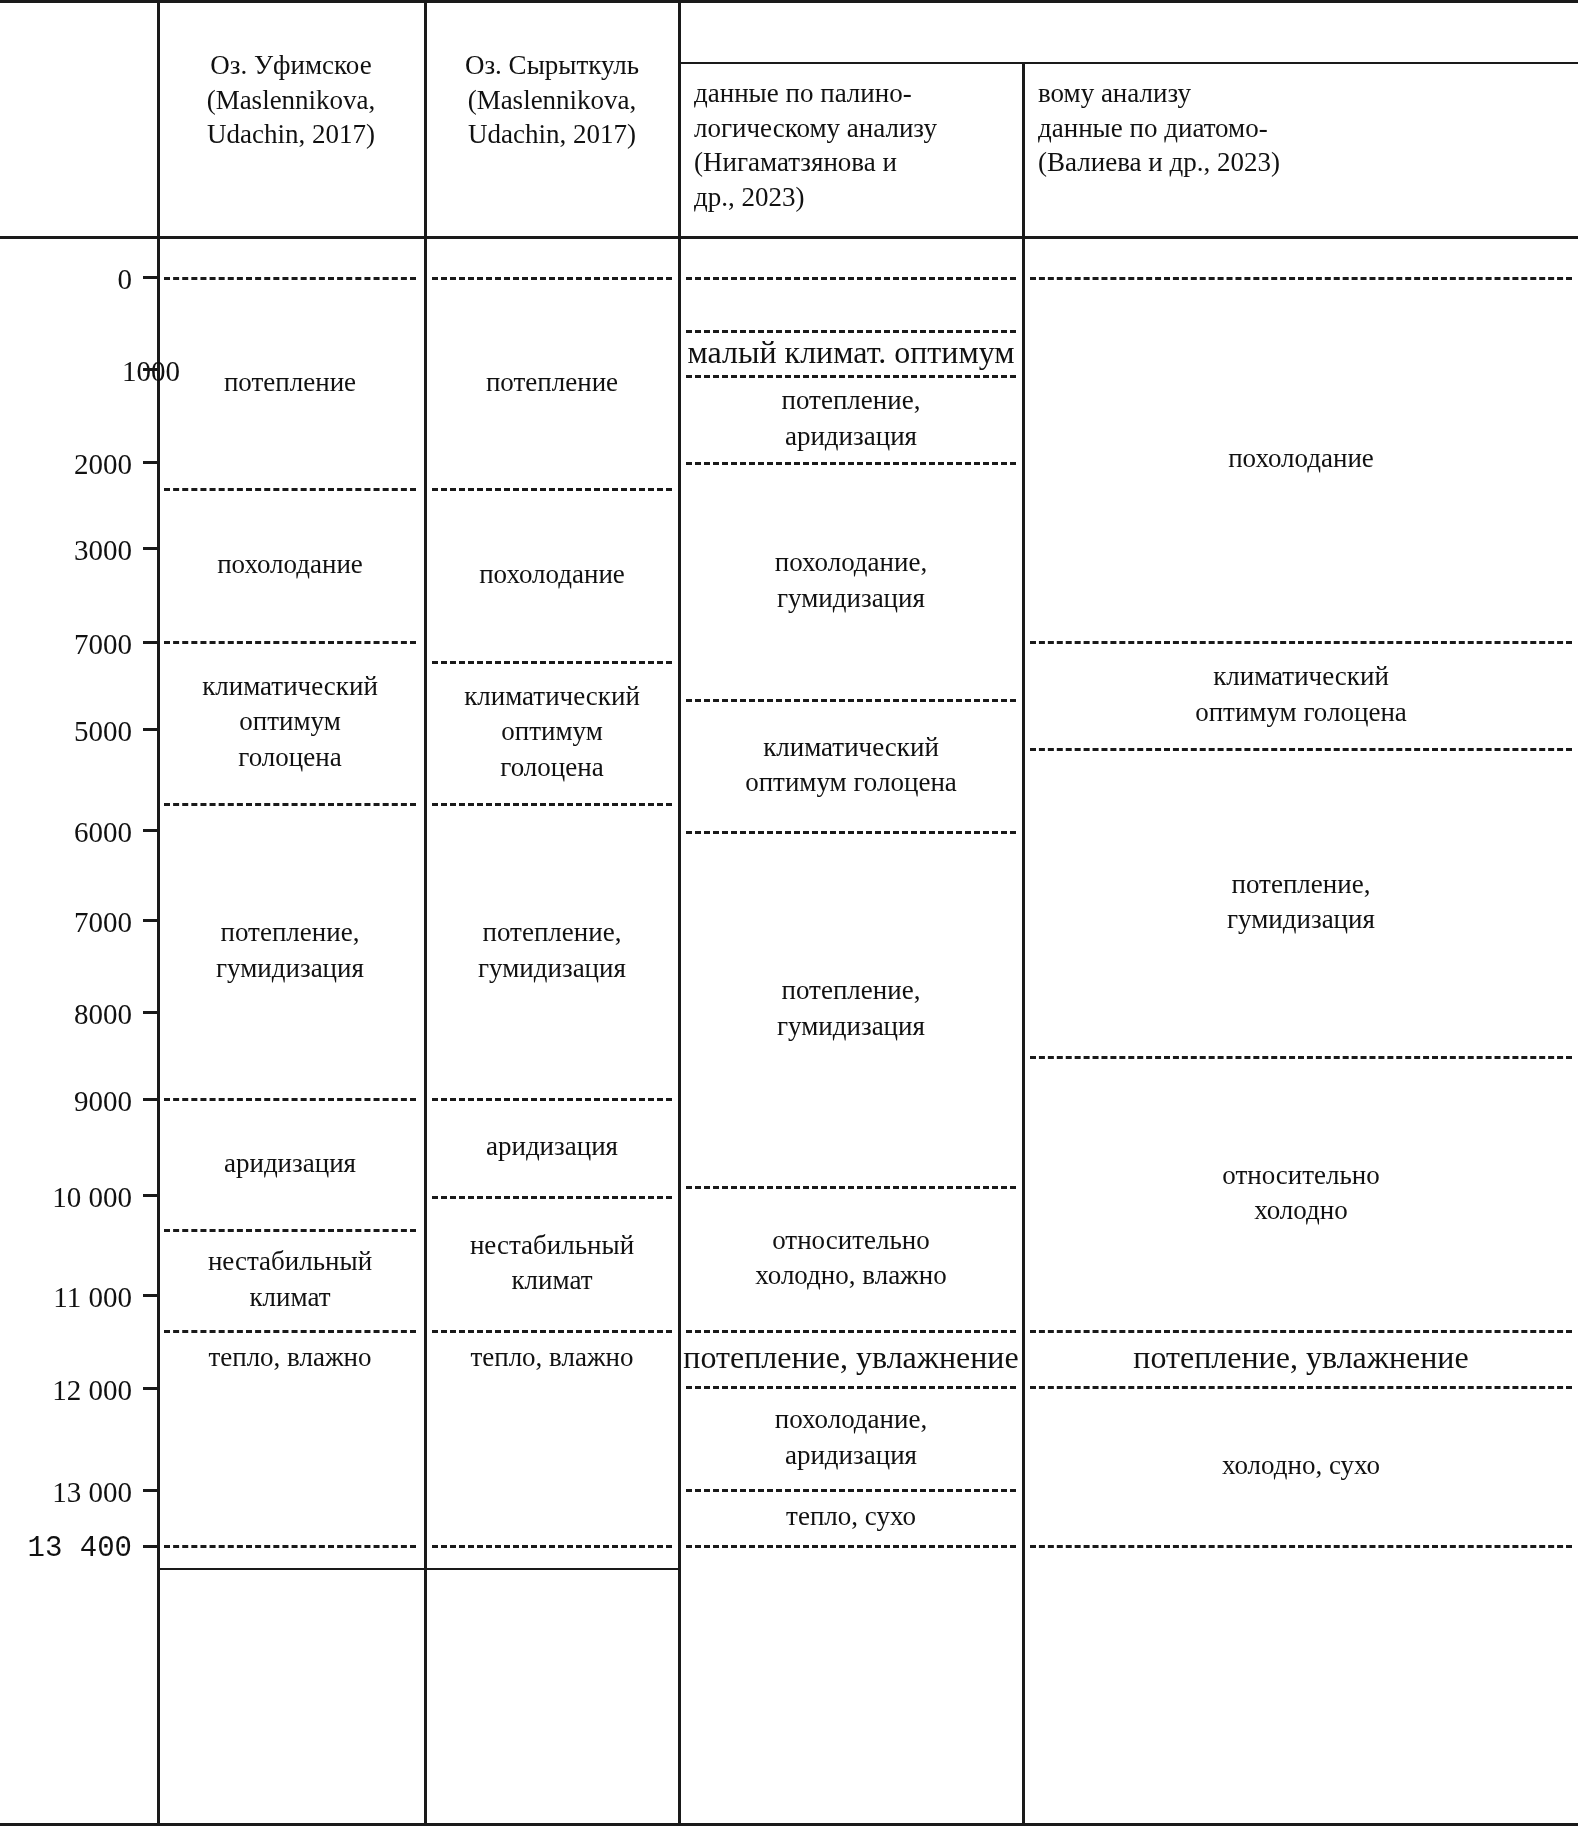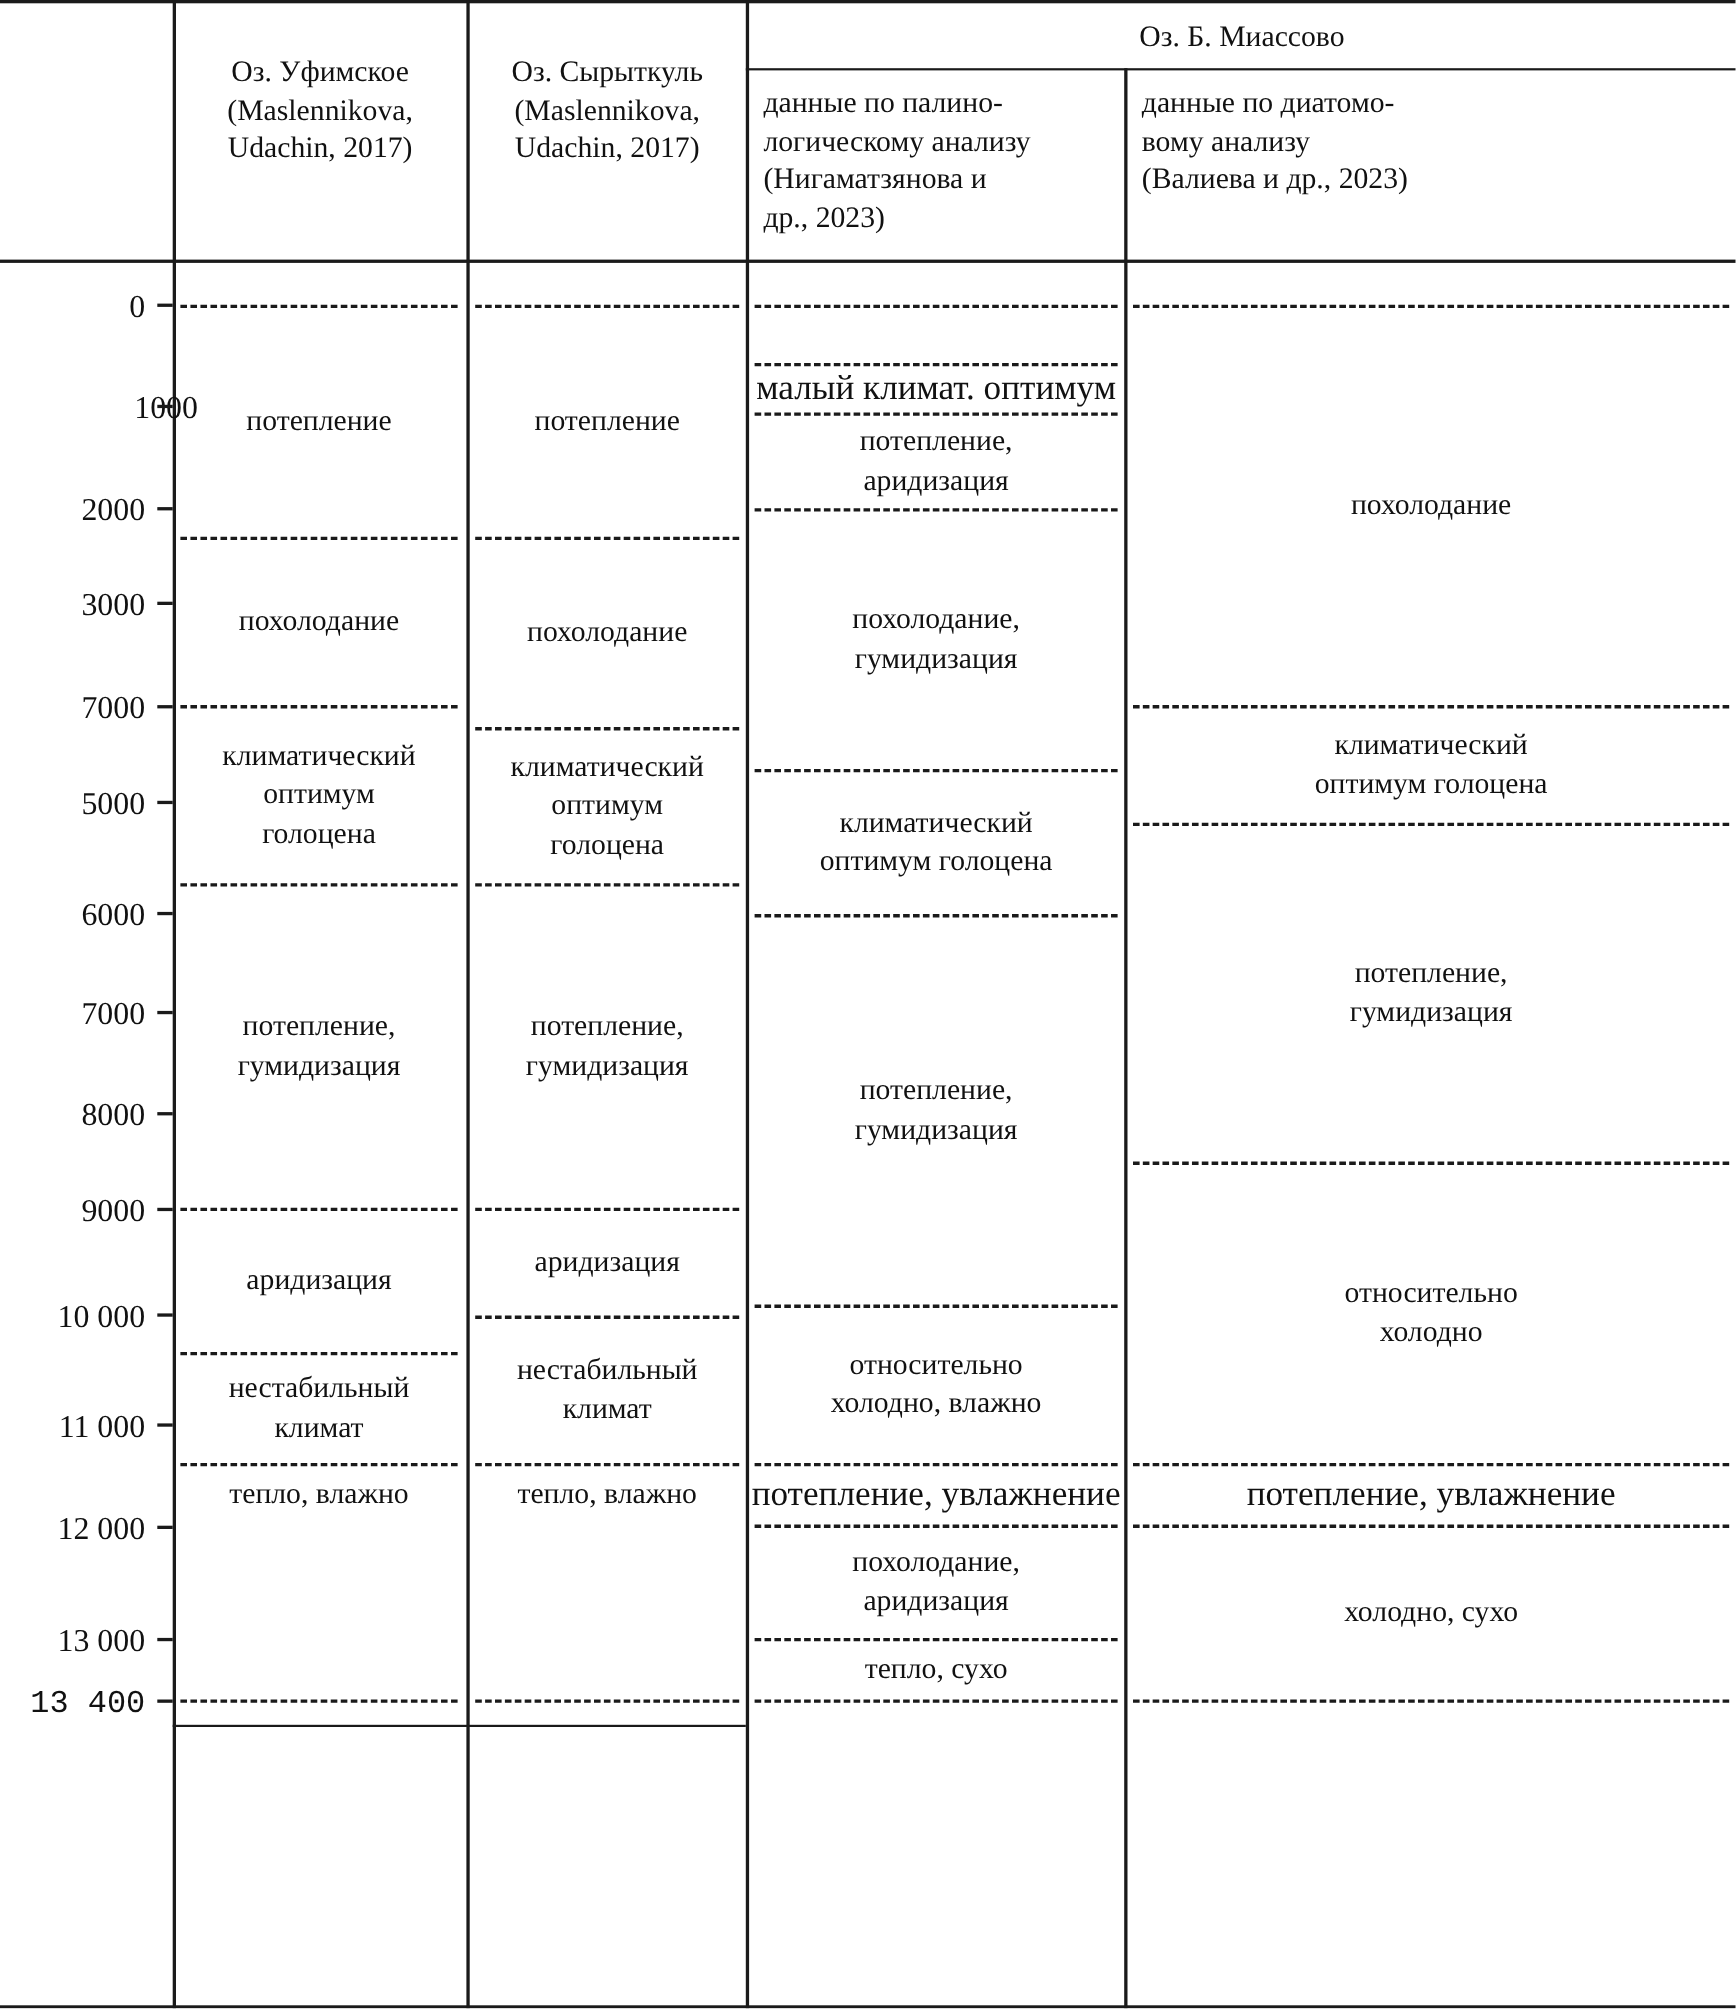--- a/index.html
+++ b/index.html
@@ -103,34 +103,31 @@
     <div>(Maslennikova,</div>
     <div>Udachin, 2017)</div>
   </div>
 
   <div class="hdr-cell" style="left:430px; top:48px; width:244px;">
     <div>Оз. Сырыткуль</div>
     <div>(Maslennikova,</div>
     <div>Udachin, 2017)</div>
   </div>
 
-  <div class="hdr-cell" style="left:684px; top:16px; width:890px;">
-    <div>Оз. Б. Миассово</div>
-  </div>
 
   <div class="hdr-cell left" style="left:694px; top:76px; width:330px;">
     <div>данные по палино-</div>
     <div>логическому анализу</div>
     <div>(Нигаматзянова и</div>
     <div>др., 2023)</div>
   </div>
 
   <div class="hdr-cell left" style="left:1038px; top:76px; width:340px;">
+    <div>вому анализу</div>
     <div>данные по диатомо-</div>
-    <div>вому анализу</div>
     <div>(Валиева и др., 2023)</div>
   </div>
 
   <div class="tick-label" style="left:0; top:265px; width:132px;">0</div>
   <div class="tick-mark" style="left:143px; top:276px;"></div>
 
   <div class="tick-label" style="left:0; top:357px; width:132px;padding-left:48px;">1000</div>
   <div class="tick-mark" style="left:143px; top:368px;"></div>
 
   <div class="tick-label" style="left:0; top:450px; width:132px;">2000</div>

